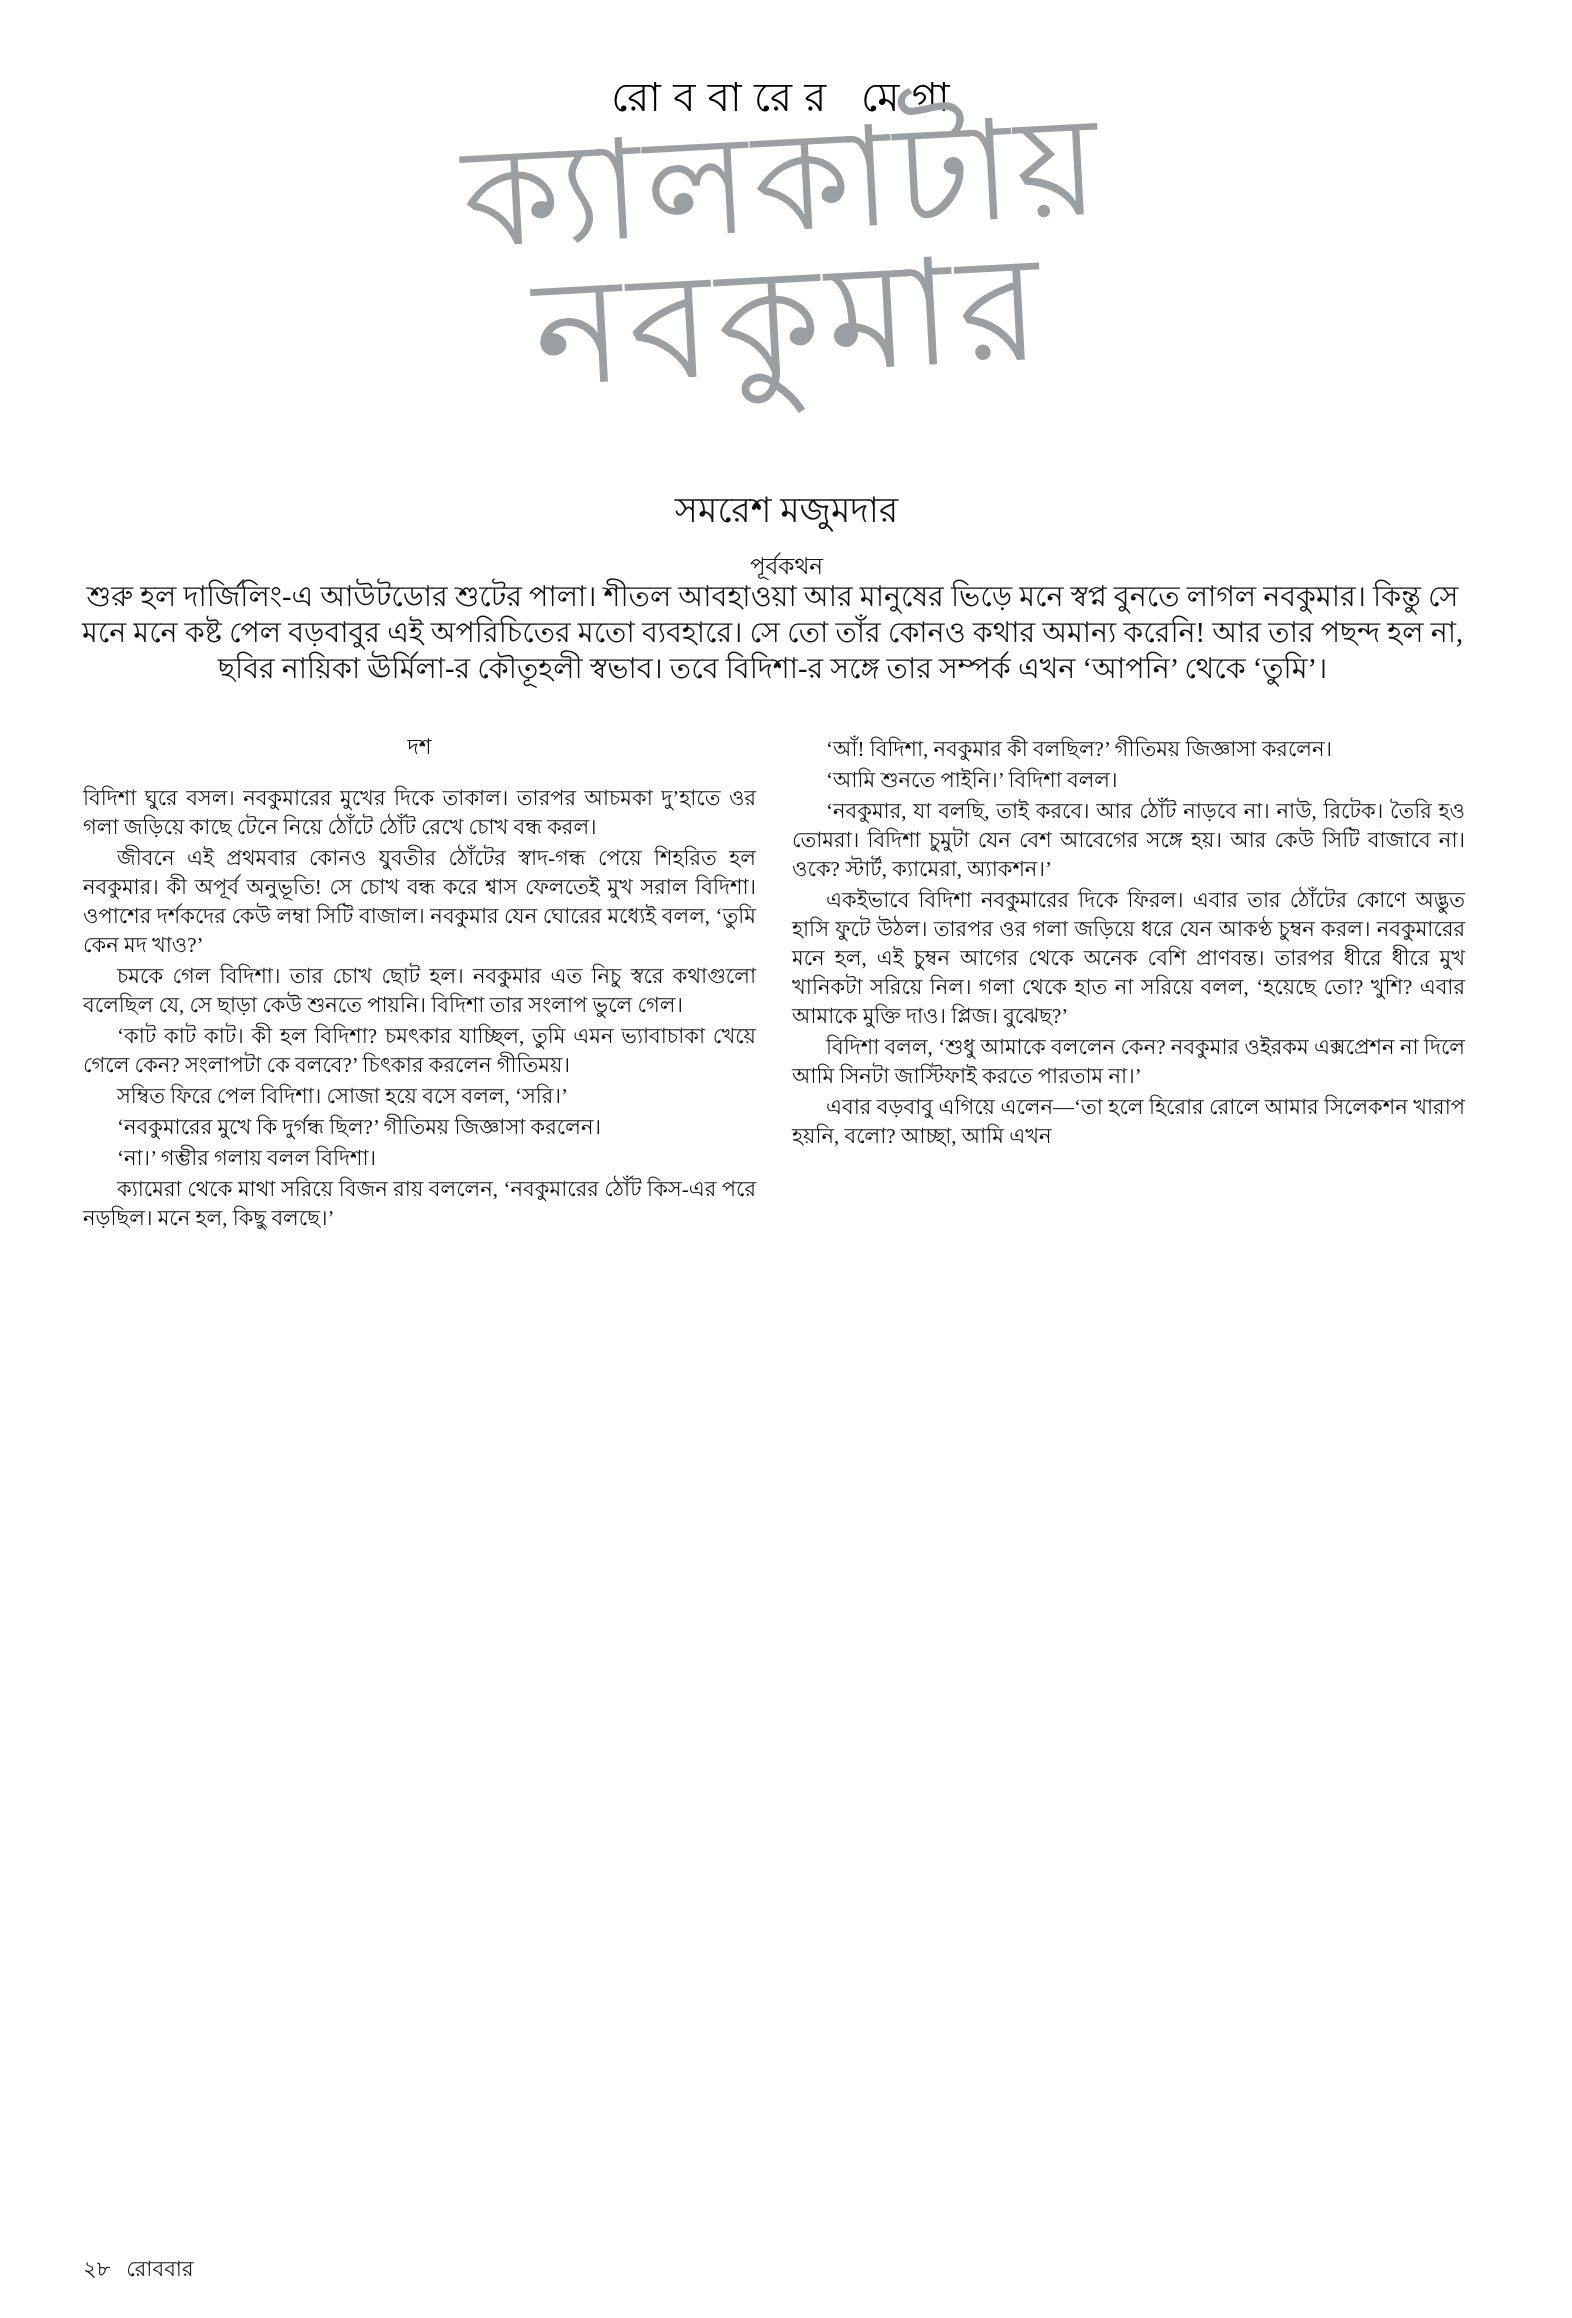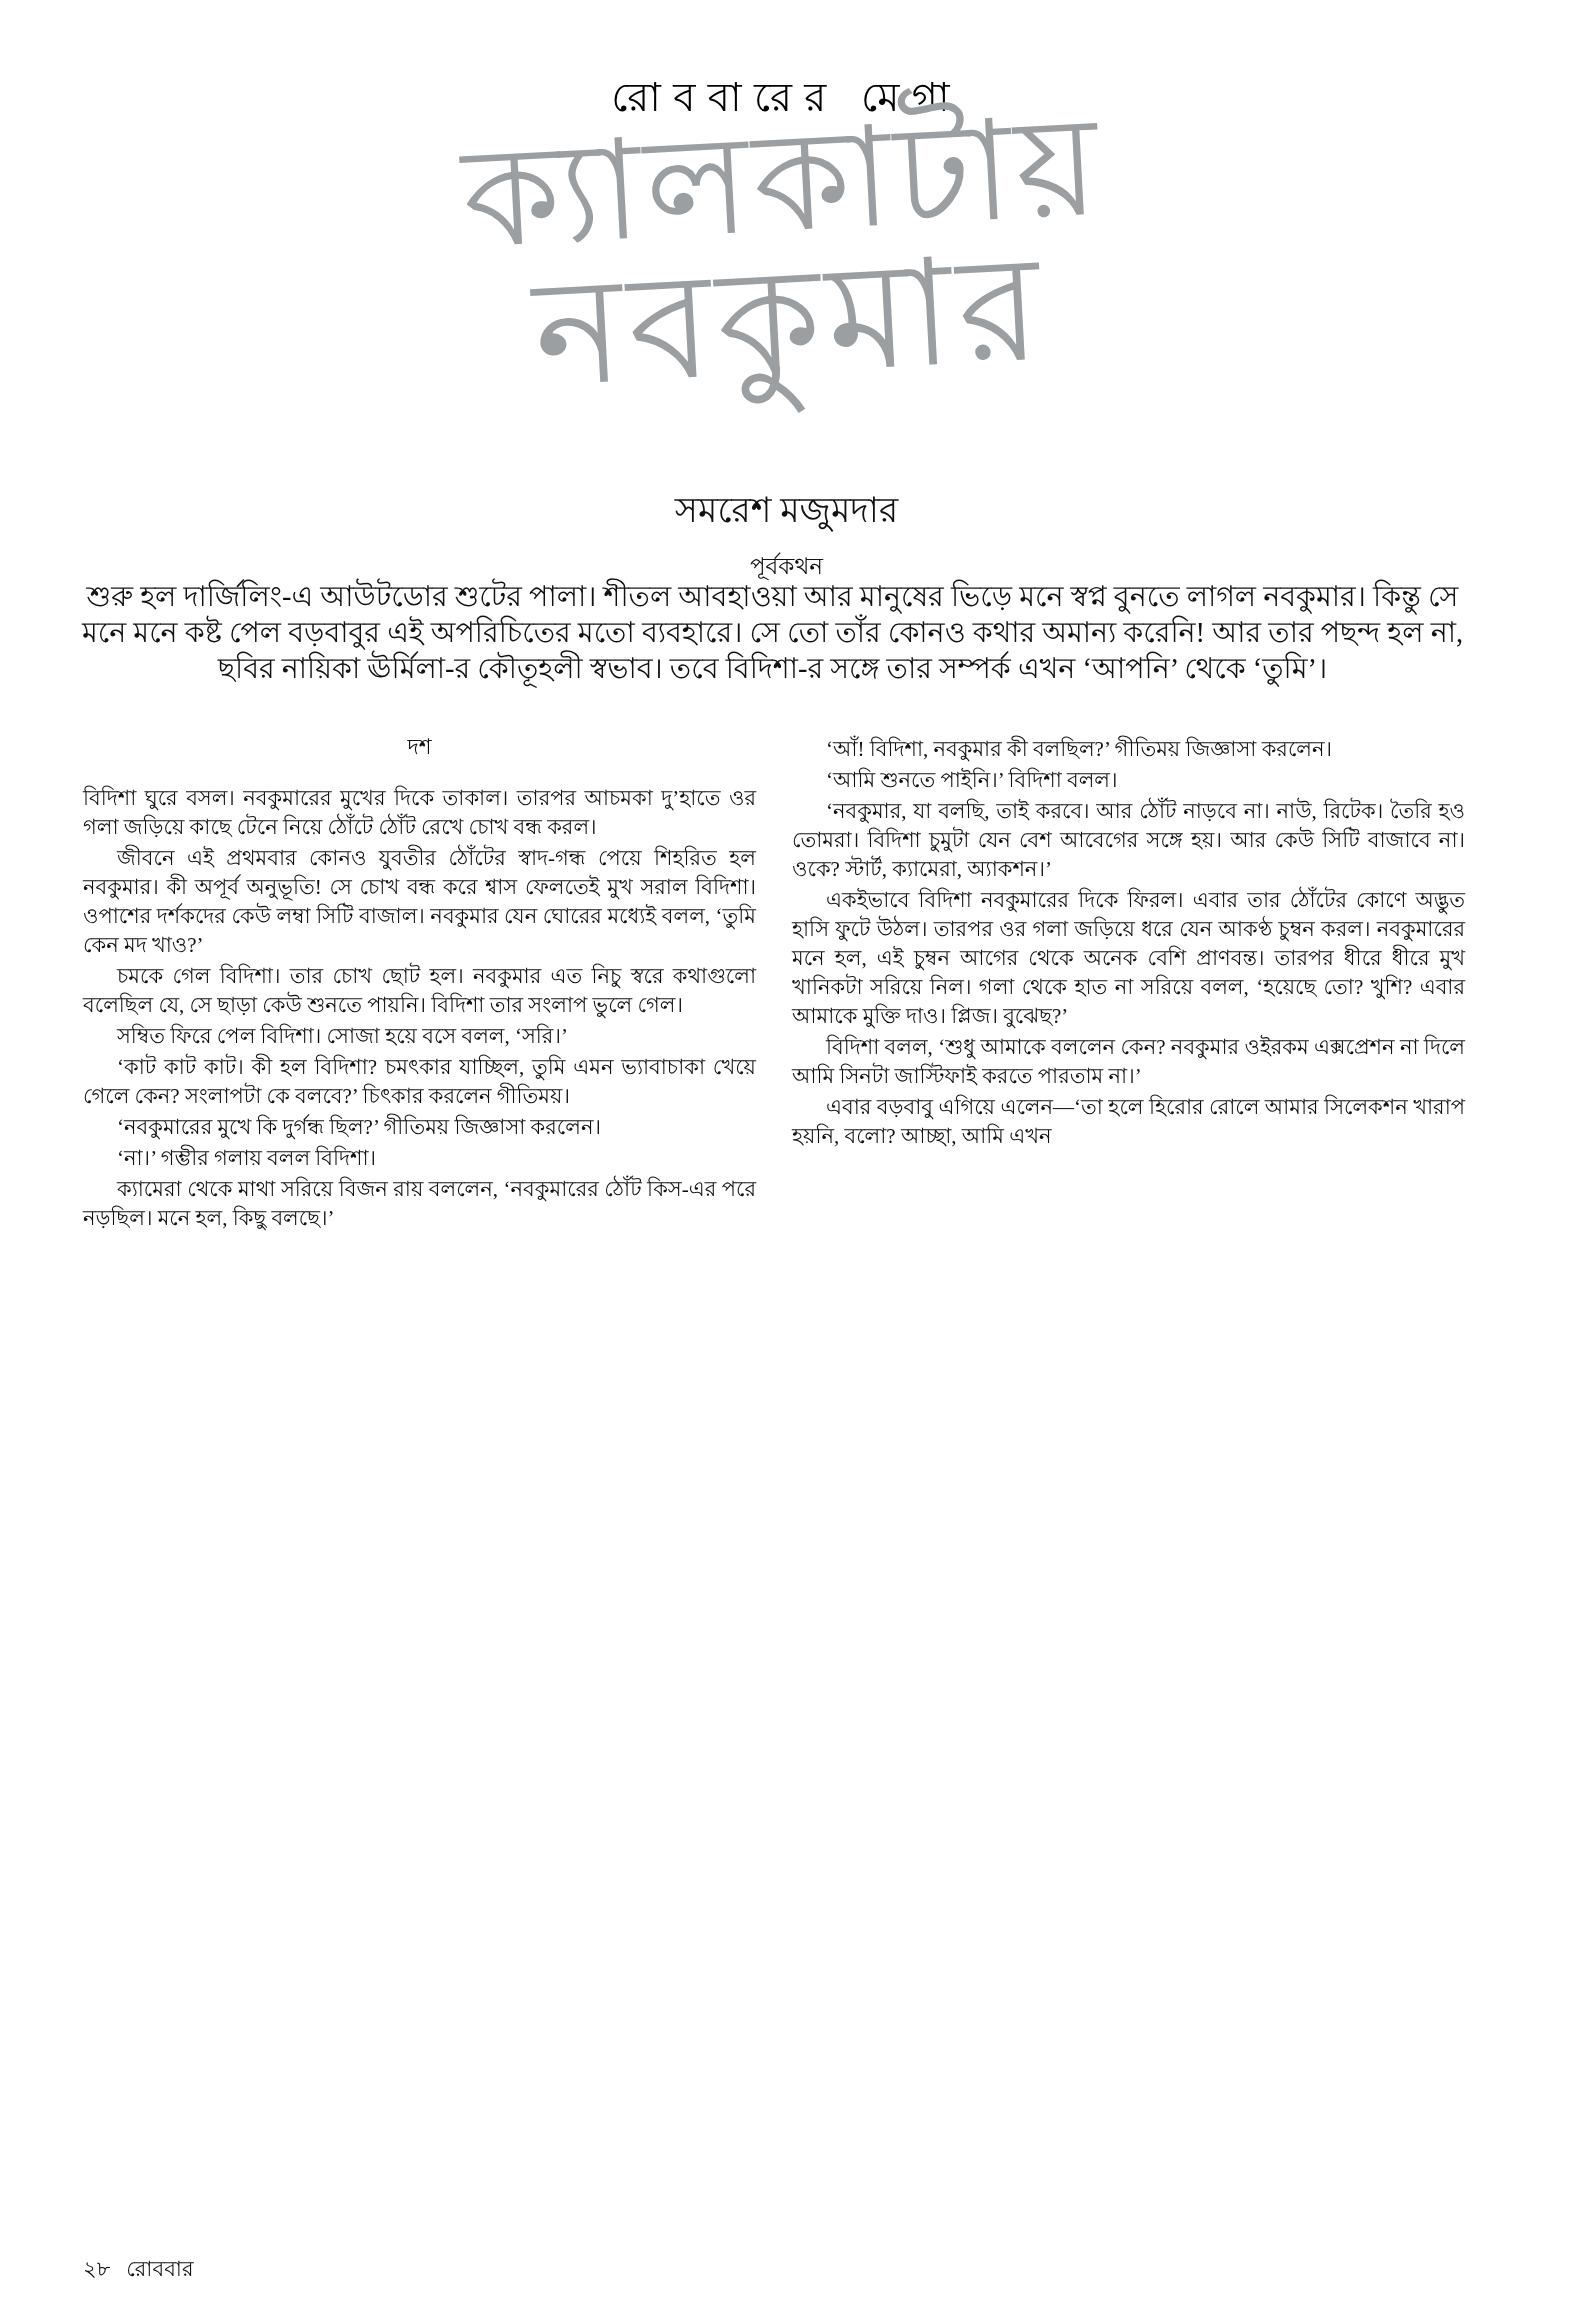--- a/index.html
+++ b/index.html
@@ -130,22 +130,22 @@
 
   <div class="lead">শুরু হল দার্জিলিং-এ আউটডোর শুটের পালা। শীতল আবহাওয়া আর মানুষের ভিড়ে মনে স্বপ্ন বুনতে লাগল নবকুমার। কিন্তু সে মনে মনে কষ্ট পেল বড়বাবুর এই অপরিচিতের মতো ব্যবহারে। সে তো তাঁর কোনও কথার অমান্য করেনি! আর তার পছন্দ হল না, ছবির নায়িকা ঊর্মিলা-র কৌতূহলী স্বভাব। তবে বিদিশা-র সঙ্গে তার সম্পর্ক এখন ‘আপনি’ থেকে ‘তুমি’।</div>
 
   <div class="columns">
 
     <div class="col">
       <div class="chapter">দশ</div>
       <p class="no-indent">বিদিশা ঘুরে বসল। নবকুমারের মুখের দিকে তাকাল। তারপর আচমকা দু’হাতে ওর গলা জড়িয়ে কাছে টেনে নিয়ে ঠোঁটে ঠোঁট রেখে চোখ বন্ধ করল।</p>
       <p>জীবনে এই প্রথমবার কোনও যুবতীর ঠোঁটের স্বাদ-গন্ধ পেয়ে শিহরিত হল নবকুমার। কী অপূর্ব অনুভূতি! সে চোখ বন্ধ করে শ্বাস ফেলতেই মুখ সরাল বিদিশা। ওপাশের দর্শকদের কেউ লম্বা সিটি বাজাল। নবকুমার যেন ঘোরের মধ্যেই বলল, ‘তুমি কেন মদ খাও?’</p>
       <p>চমকে গেল বিদিশা। তার চোখ ছোট হল। নবকুমার এত নিচু স্বরে কথাগুলো বলেছিল যে, সে ছাড়া কেউ শুনতে পায়নি। বিদিশা তার সংলাপ ভুলে গেল।</p>
+      <p>‘কাট কাট কাট। কী হল বিদিশা? চমৎকার যাচ্ছিল, তুমি এমন ভ্যাবাচাকা খেয়ে গেলে কেন? সংলাপটা কে বলবে?’ চিৎকার করলেন গীতিময়।</p>
       <p>সম্বিত ফিরে পেল বিদিশা। সোজা হয়ে বসে বলল, ‘সরি।’</p>
-      <p>‘কাট কাট কাট। কী হল বিদিশা? চমৎকার যাচ্ছিল, তুমি এমন ভ্যাবাচাকা খেয়ে গেলে কেন? সংলাপটা কে বলবে?’ চিৎকার করলেন গীতিময়।</p>
       <p>‘নবকুমারের মুখে কি দুর্গন্ধ ছিল?’ গীতিময় জিজ্ঞাসা করলেন।</p>
       <p>‘না।’ গম্ভীর গলায় বলল বিদিশা।</p>
       <p>ক্যামেরা থেকে মাথা সরিয়ে বিজন রায় বললেন, ‘নবকুমারের ঠোঁট কিস-এর পরে নড়ছিল। মনে হল, কিছু বলছে।’</p>
     </div>
 
     <div class="col">
       <p>‘আঁ! বিদিশা, নবকুমার কী বলছিল?’ গীতিময় জিজ্ঞাসা করলেন।</p>
       <p>‘আমি শুনতে পাইনি।’ বিদিশা বলল।</p>
       <p>‘নবকুমার, যা বলছি, তাই করবে। আর ঠোঁট নাড়বে না। নাউ, রিটেক। তৈরি হও তোমরা। বিদিশা চুমুটা যেন বেশ আবেগের সঙ্গে হয়। আর কেউ সিটি বাজাবে না। ওকে? স্টার্ট, ক্যামেরা, অ্যাকশন।’</p>
       <p>একইভাবে বিদিশা নবকুমারের দিকে ফিরল। এবার তার ঠোঁটের কোণে অদ্ভুত হাসি ফুটে উঠল। তারপর ওর গলা জড়িয়ে ধরে যেন আকণ্ঠ চুম্বন করল। নবকুমারের মনে হল, এই চুম্বন আগের থেকে অনেক বেশি প্রাণবন্ত। তারপর ধীরে ধীরে মুখ খানিকটা সরিয়ে নিল। গলা থেকে হাত না সরিয়ে বলল, ‘হয়েছে তো? খুশি? এবার আমাকে মুক্তি দাও। প্লিজ। বুঝেছ?’</p>

